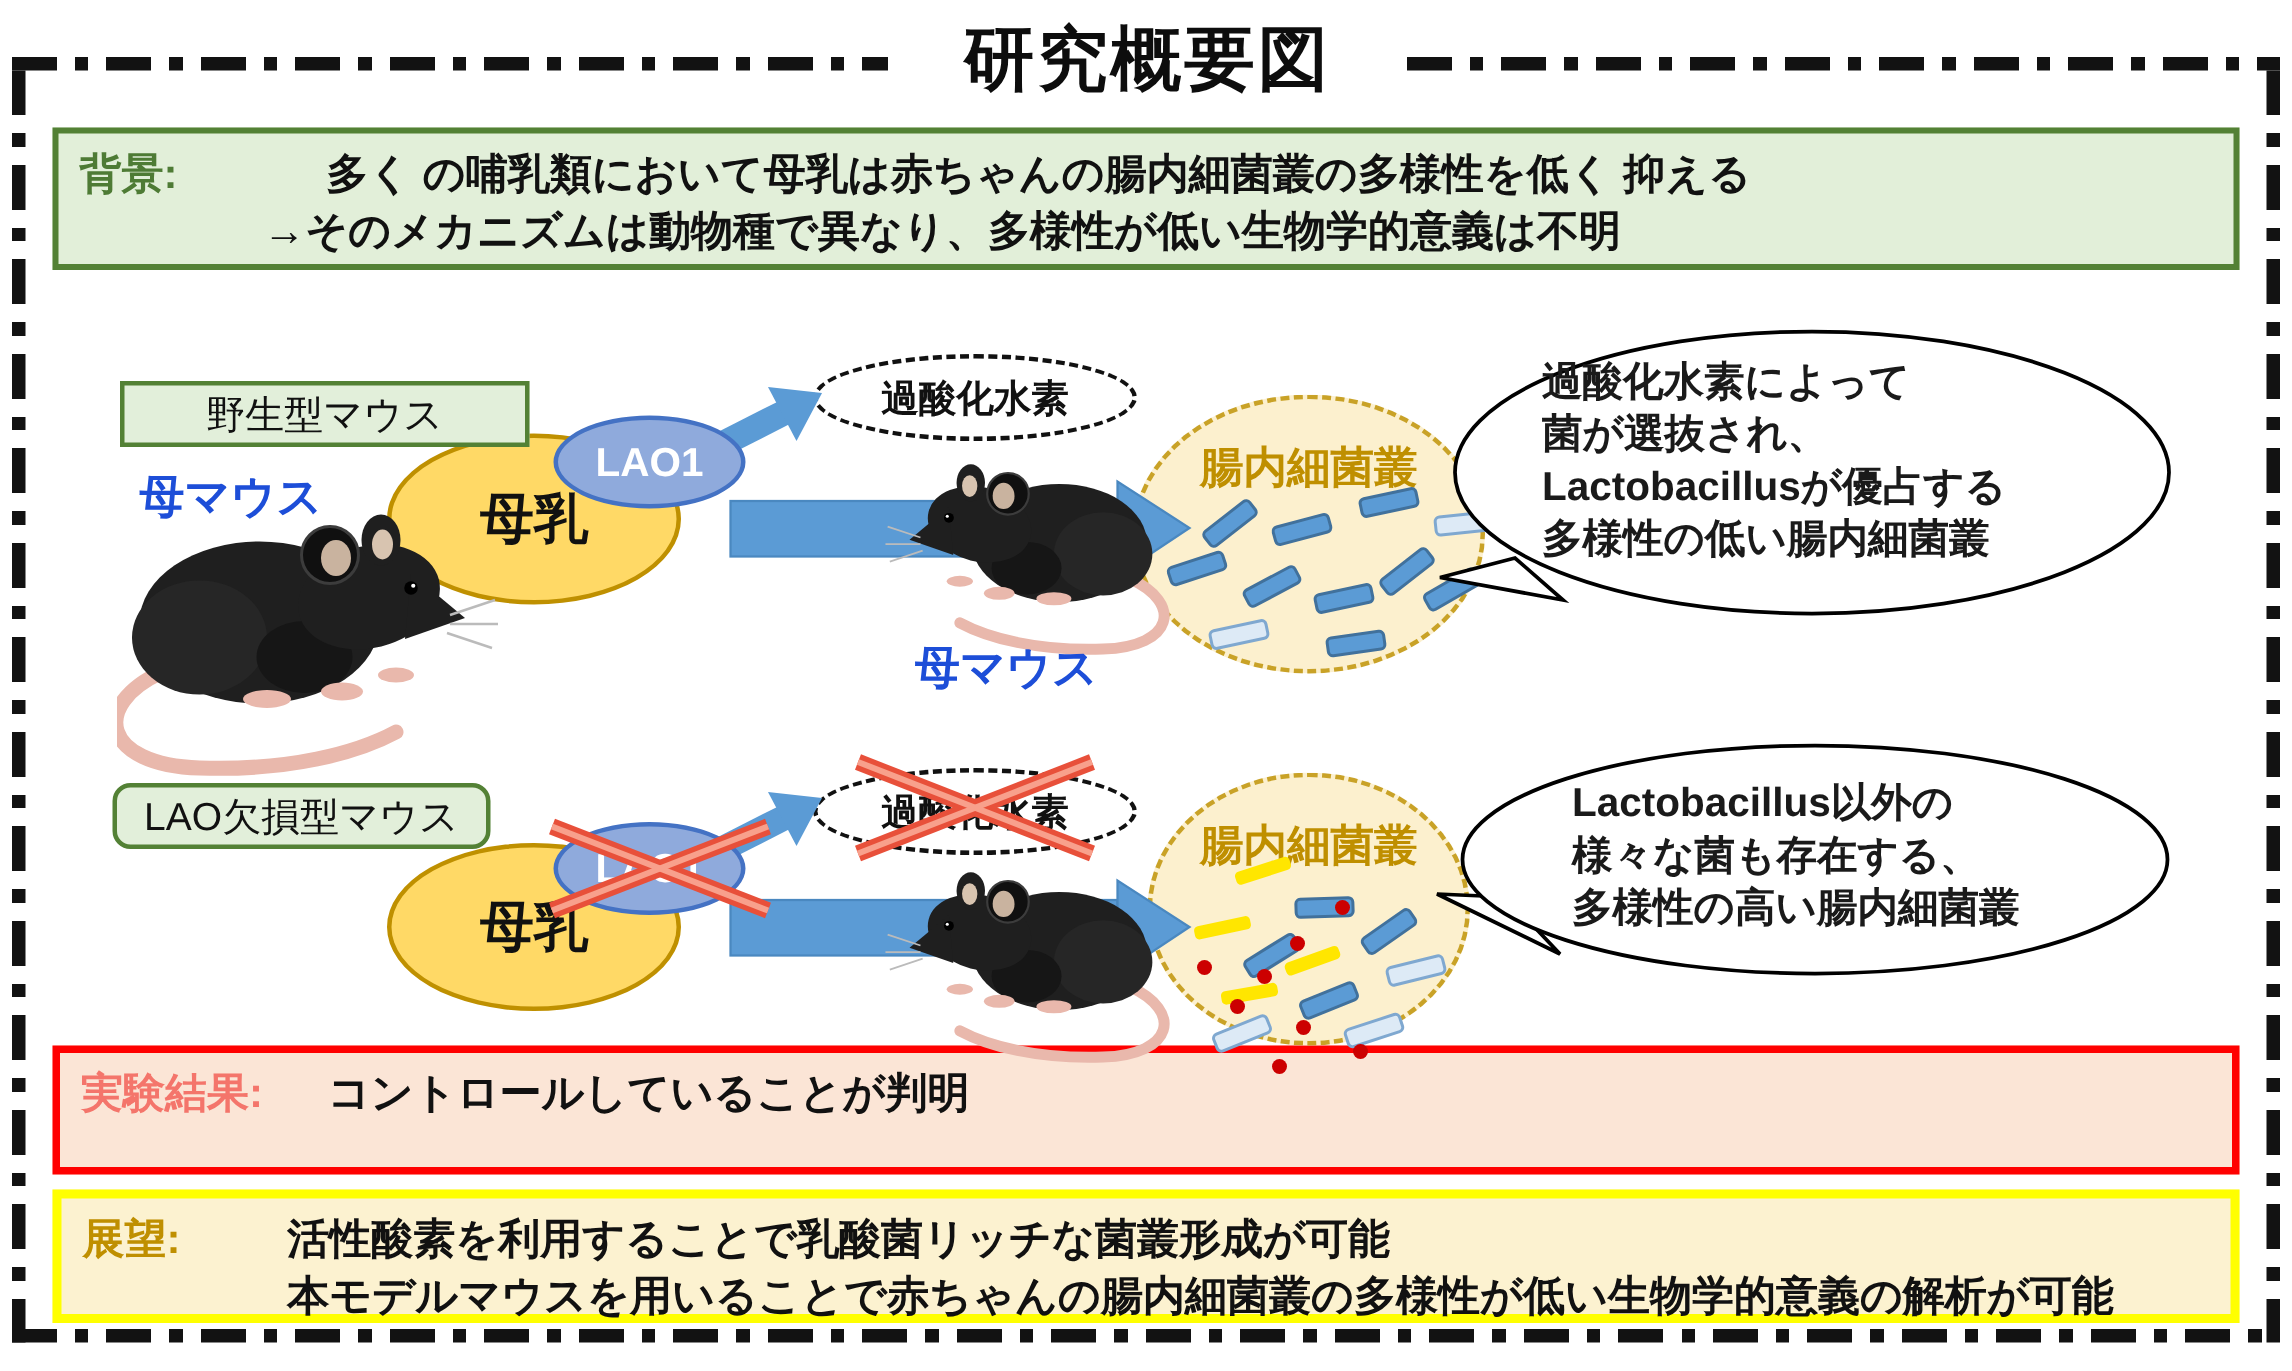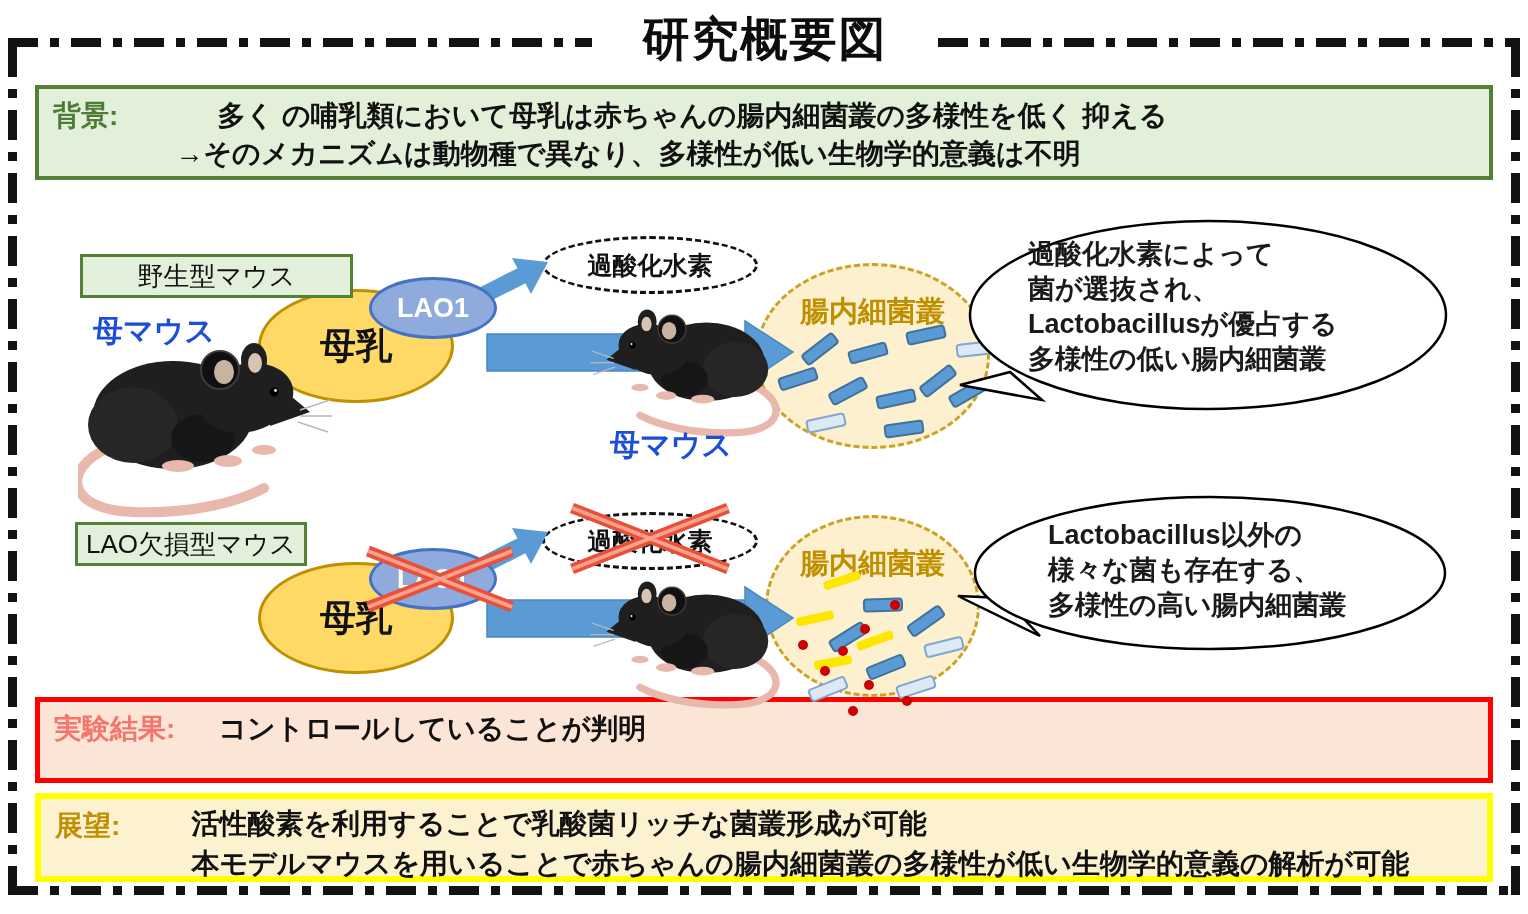--- a/index.html
+++ b/index.html
@@ -108,21 +108,21 @@
     <div class="rod" style="left:20px;  top:106px; transform:rotate(-18deg);"></div>
     <div class="rod" style="left:70px;  top:118px; transform:rotate(-28deg);"></div>
     <div class="rod" style="left:118px; top:126px; transform:rotate(-12deg);"></div>
     <div class="rod" style="left:160px; top:108px; transform:rotate(-38deg);"></div>
     <div class="rod" style="left:190px; top:120px; transform:rotate(-30deg);"></div>
     <div class="rod" style="left:126px; top:156px; transform:rotate(-8deg);"></div>
     <div class="rod light" style="left:198px; top:76px;  transform:rotate(-6deg);"></div>
     <div class="rod light" style="left:48px;  top:150px; transform:rotate(-12deg);"></div>
   </div>
 
-  <div class="type-box" style="left:75px; top:522px; width:232px; height:44px;">
+  <div class="type-box" style="left:75px; top:522px; width:252px; height:44px;border-radius:12px;">
     <span>LAO欠損型マウス</span>
   </div>
 
   <div class="milk" style="left:258px; top:562px; width:196px; height:112px;">
     <span>母乳</span>
   </div>
   <div class="lao" style="left:369px; top:548px; width:128px; height:62px;">
     <span>LAO1</span>
   </div>
   <div class="perox" style="left:542px; top:512px; width:216px; height:58px;">
@@ -260,18 +260,18 @@
   <div class="banner res-box">
     <span class="lbl">実験結果:</span>
     <span class="lines">
       <div>コントロールしていることが判明</div>
     </span>
   </div>
 
   <div class="banner out-box">
     <span class="lbl">展望:</span>
     <span class="lines">
-      <div style="padding-left:14px;font-family:Liberation Mono, monospace;">活性酸素を利用することで乳酸菌リッチな菌叢形成が可能</div>
+      <div style="padding-left:14px;">活性酸素を利用することで乳酸菌リッチな菌叢形成が可能</div>
       <div style="padding-left:14px;">本モデルマウスを用いることで赤ちゃんの腸内細菌叢の多様性が低い生物学的意義の解析が可能</div>
     </span>
   </div>
 
 </div>
 
 </body></html>

